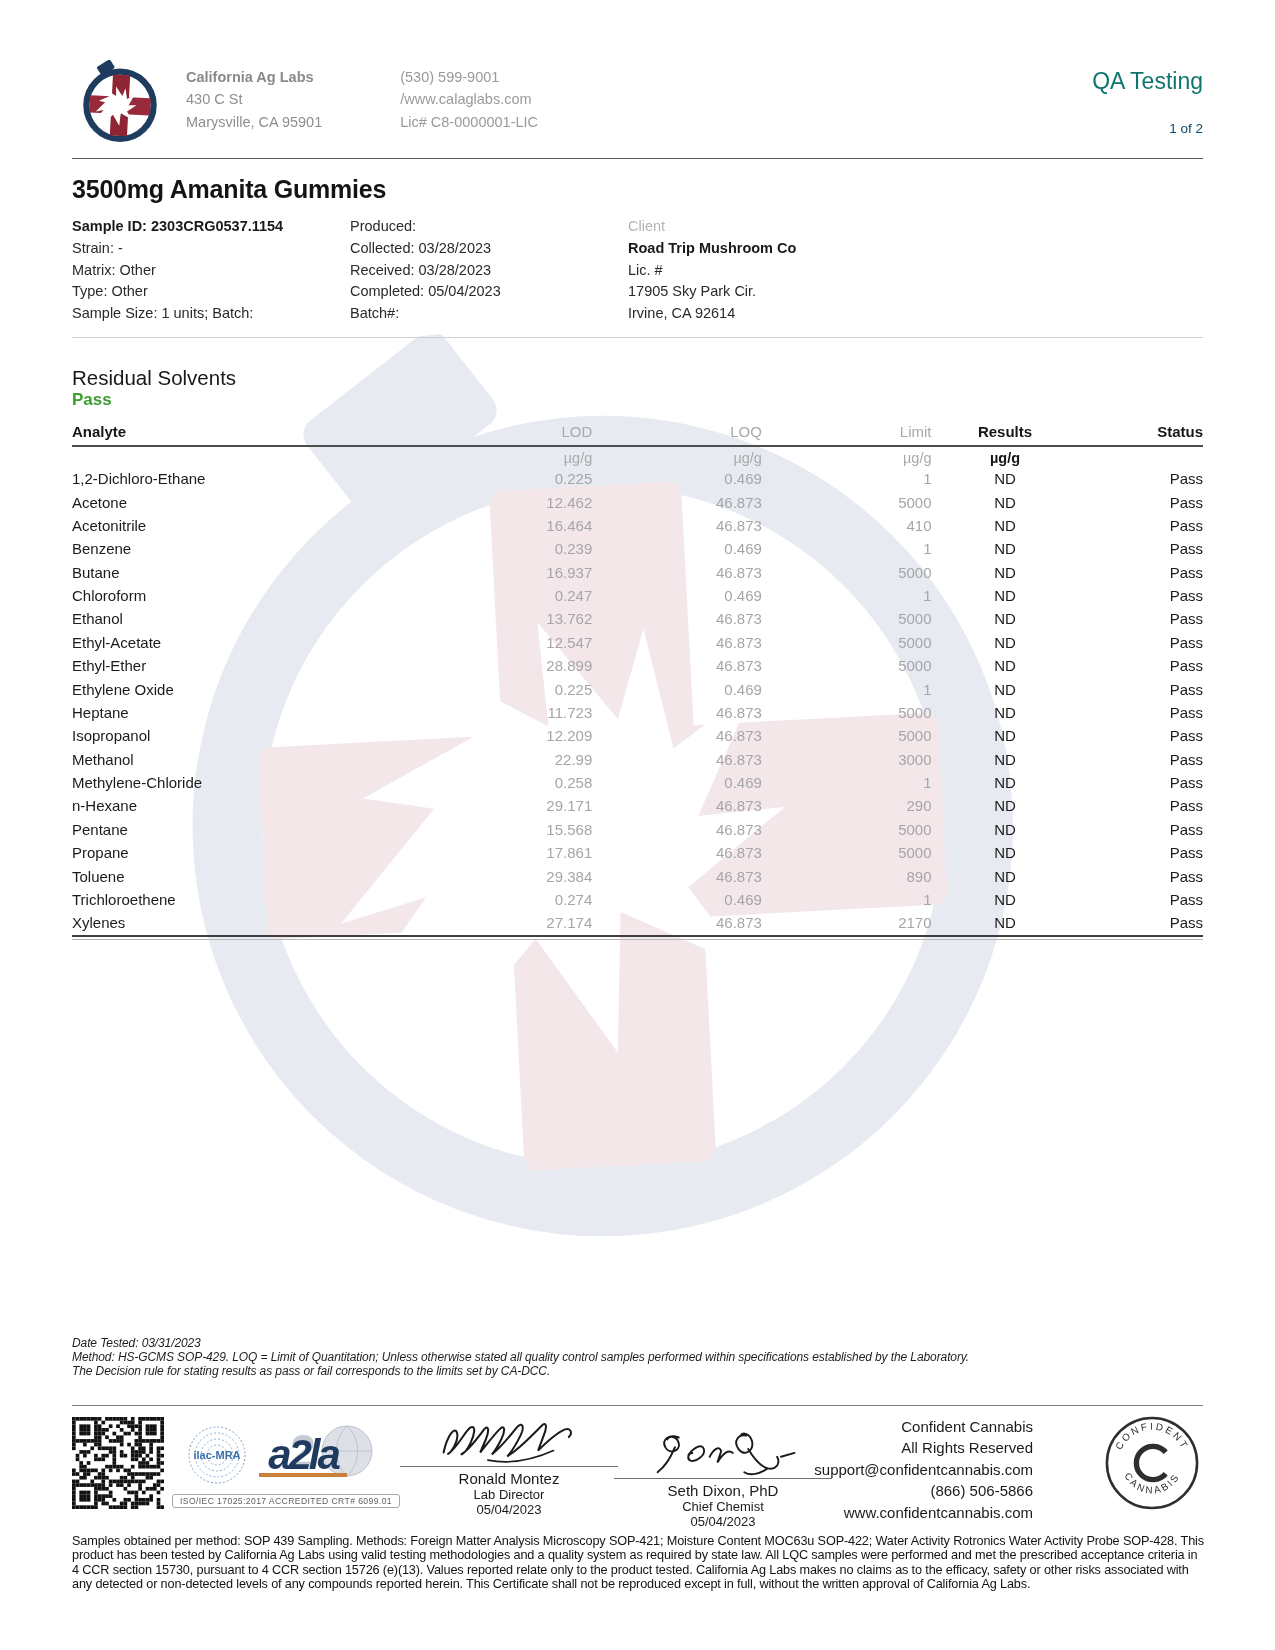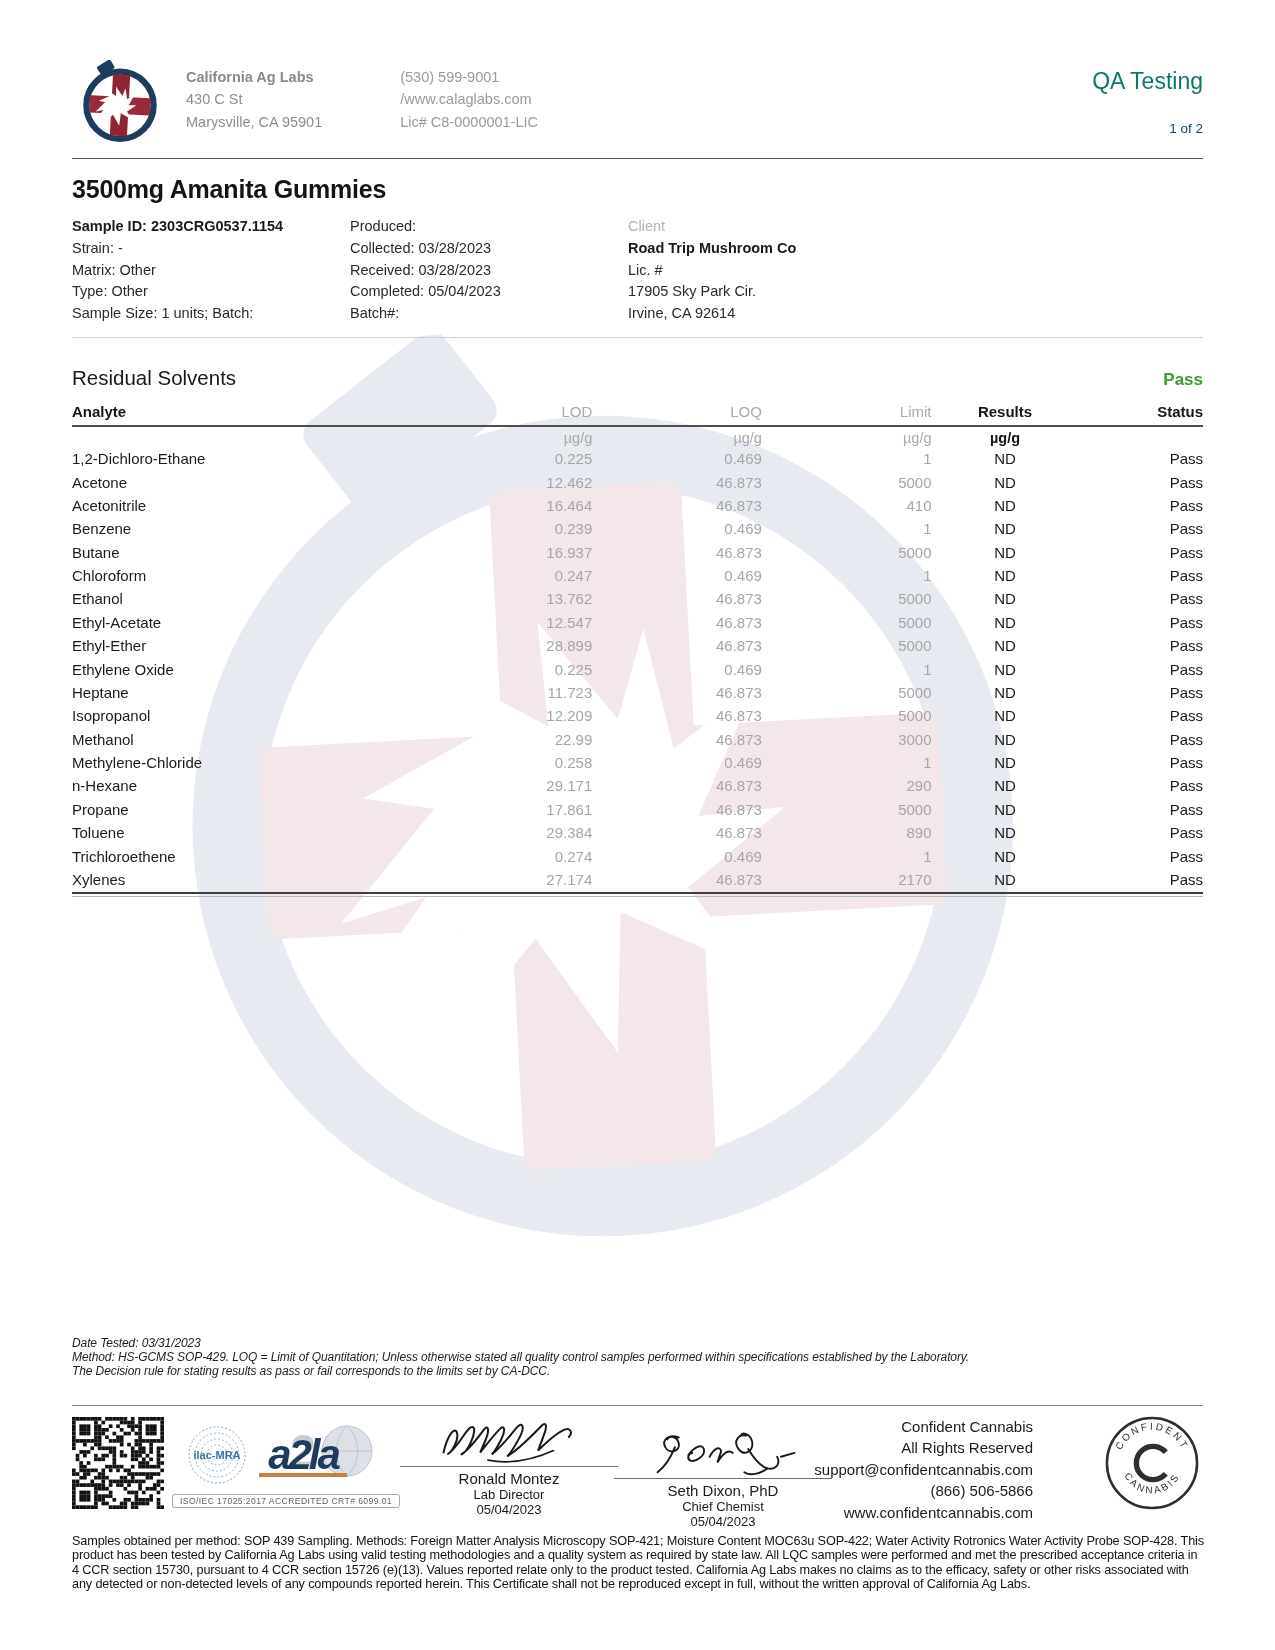--- a/index.html
+++ b/index.html
@@ -24,21 +24,21 @@
 
   
   .doc-title { font-size:25px; font-weight:bold; color:#141414; margin:16px 0 12px 0; letter-spacing:-0.2px; }
   .sample-grid { display:grid; grid-template-columns:268px 268px 1fr; font-size:14.5px; color:#2a2a2a;gap:10px; }
   .sample-grid span { display:block; line-height:21.8px; }
   .b { font-weight:bold; color:#1a1a1a; }
   .muted { color:#b3b3b3; }
   .sample-rule { border:none; border-top:1px solid #cfcfcf; margin-top:12px; }
 
   
-  .section-head { display:flex; align-items:baseline; justify-content:space-between; margin-top:28px; }
+  .section-head { display:flex; align-items:baseline; justify-content:space-between; margin-top:28px;flex-direction:column; }
   .section-title { font-size:20.5px; color:#181818; }
   .section-status { font-size:17px; font-weight:bold; color:#3b9c31; }
 
   
   table.solv { width:100%; border-collapse:collapse; margin-top:13px; }
   table.solv th { font-size:15px; padding:0 0 5px 0; border-bottom:2px solid #4d4d4d; }
   th.c-an { text-align:left; font-weight:bold; color:#161616; }
   th.c-num { text-align:right; font-weight:normal; color:#a9a9ab; }
   th.c-res { text-align:center; font-weight:bold; color:#161616; }
   th.c-st { text-align:right; font-weight:bold; color:#161616; }
@@ -292,20 +292,28 @@
             <td class="td-num">0.469</td>
             <td class="td-num">1</td>
             <td class="td-res">ND</td>
             <td class="td-status">Pass</td>
           </tr>
           <tr>
             <td class="td-analyte">n-Hexane</td>
             <td class="td-num">29.171</td>
             <td class="td-num">46.873</td>
             <td class="td-num">290</td>
+            <td class="td-res">ND</td>
+            <td class="td-status">Pass</td>
+          </tr>
+          <tr>
+            <td class="td-analyte">Pentane</td>
+            <td class="td-num">15.568</td>
+            <td class="td-num">46.873</td>
+            <td class="td-num">5000</td>
             <td class="td-res">ND</td>
             <td class="td-status">Pass</td>
           </tr>
           <tr>
             <td class="td-analyte">Propane</td>
             <td class="td-num">17.861</td>
             <td class="td-num">46.873</td>
             <td class="td-num">5000</td>
             <td class="td-res">ND</td>
             <td class="td-status">Pass</td>

